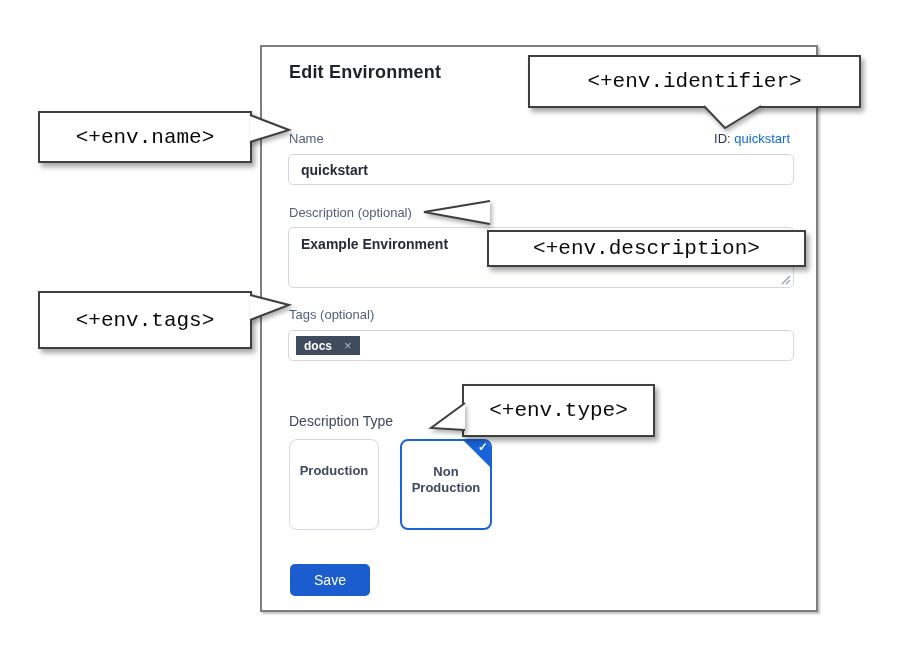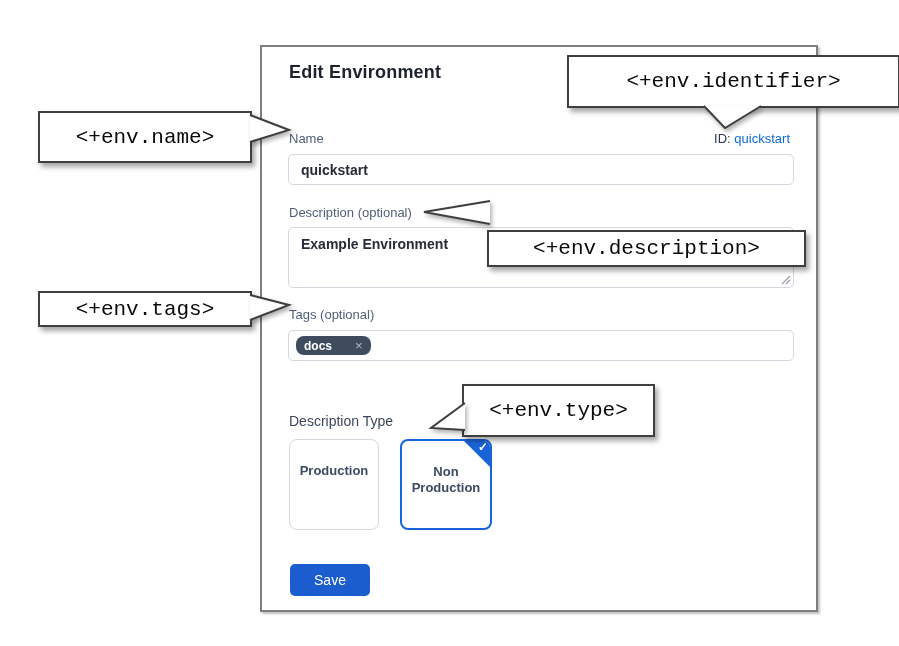--- a/index.html
+++ b/index.html
@@ -36,22 +36,22 @@
     border: 1px solid #d5d8e0; border-radius: 5px; background: #fff;
     padding: 8px 12px; font-size: 14px; font-weight: 600; color: #262b38;
   }
   .resize-grip { position: absolute; right: 2px; bottom: 2px; }
   .tags-box {
     position: absolute; left: 26px; top: 283px; width: 506px; height: 31px;
     border: 1px solid #d5d8e0; border-radius: 5px; background: #fff;
     display: flex; align-items: center; padding: 0 7px;
   }
   .tag-chip {
-    display: inline-flex; align-items: center; gap: 23px;
-    background: #3e4c5e; color: #ffffff; border-radius: 8px;
+    display: inline-flex; align-items: center; gap: 12px;
+    background: #3e4c5e; color: #ffffff; border-radius: 0;
     padding: 2px 8px; font-size: 12px; font-weight: 700;
   }
   .tag-remove { color: #aeb9c4; font-weight: 400; font-size: 13px; cursor: pointer; }
 
   .env-type-label {
     position: absolute; left: 27px; top: 366px;
     font-size: 14px; color: #3c465c; font-weight: 400;
   }
   .type-card {
     position: absolute; top: 392px; height: 91px; background: #fff;
@@ -83,22 +83,22 @@
 
   
   .callout {
     position: absolute; background: #ffffff; border: 2px solid #3f3f3f;
     box-shadow: 3px 4px 5px rgba(0,0,0,0.35);
     display: flex; align-items: center; justify-content: center;
     font-family: "Liberation Mono", monospace; font-size: 21px; color: #0a0a0a;
     white-space: nowrap; z-index: 5;
   }
   .callout.c-name        { left: 38px;  top: 111px; width: 214px; height: 52px; }
-  .callout.c-tags        { left: 38px;  top: 291px; width: 214px; height: 36px; }
-  .callout.c-identifier  { left: 528px; top: 55px;  width: 333px; height: 53px; margin-left: 39px; }
+  .callout.c-tags        { left: 38px;  top: 291px; width: 214px; height: 58px; }
+  .callout.c-identifier  { left: 528px; top: 55px;  width: 333px; height: 53px; }
   .callout.c-description { left: 487px; top: 194px; width: 319px; height: 37px; margin-top: 36px; }
   .callout.c-type        { left: 462px; top: 384px; width: 193px; height: 53px; }
 
   #tails {
     position: absolute; left: 0; top: 0; width: 899px; height: 646px;
     z-index: 6; pointer-events: none;
   }
   #tails path {
     fill: #ffffff; stroke: #3f3f3f; stroke-width: 2; stroke-linejoin: miter;
     filter: drop-shadow(2px 3px 2px rgba(0,0,0,0.3));

